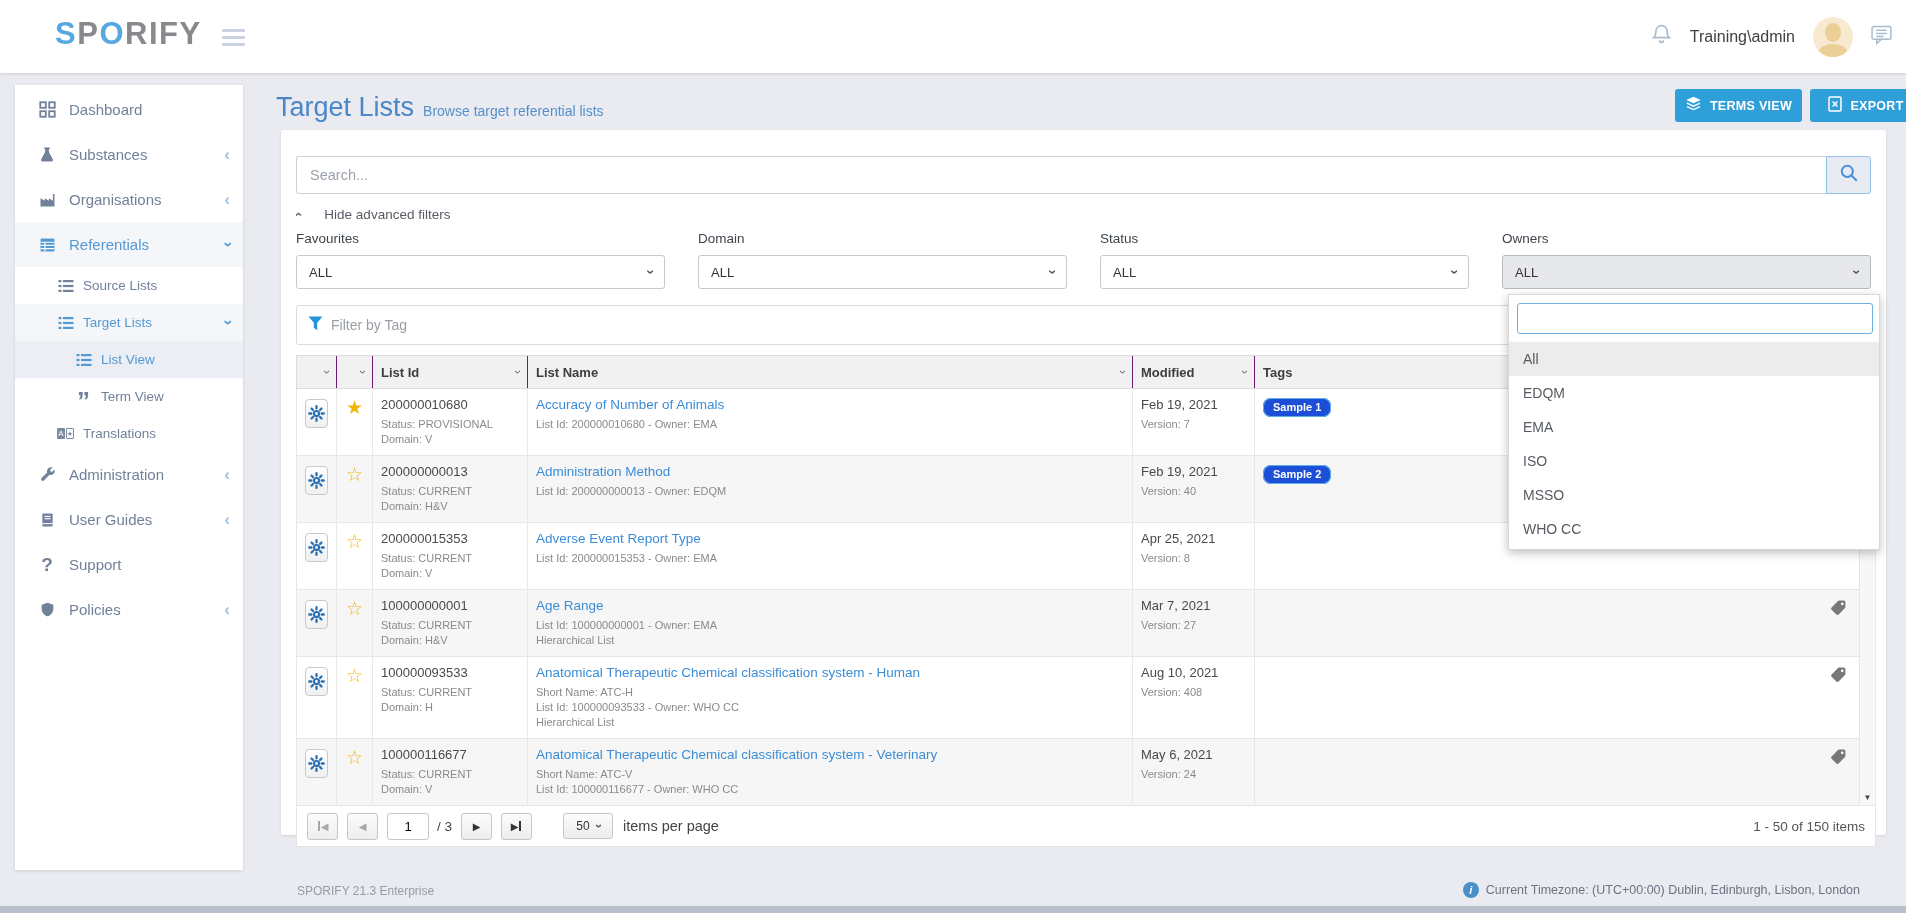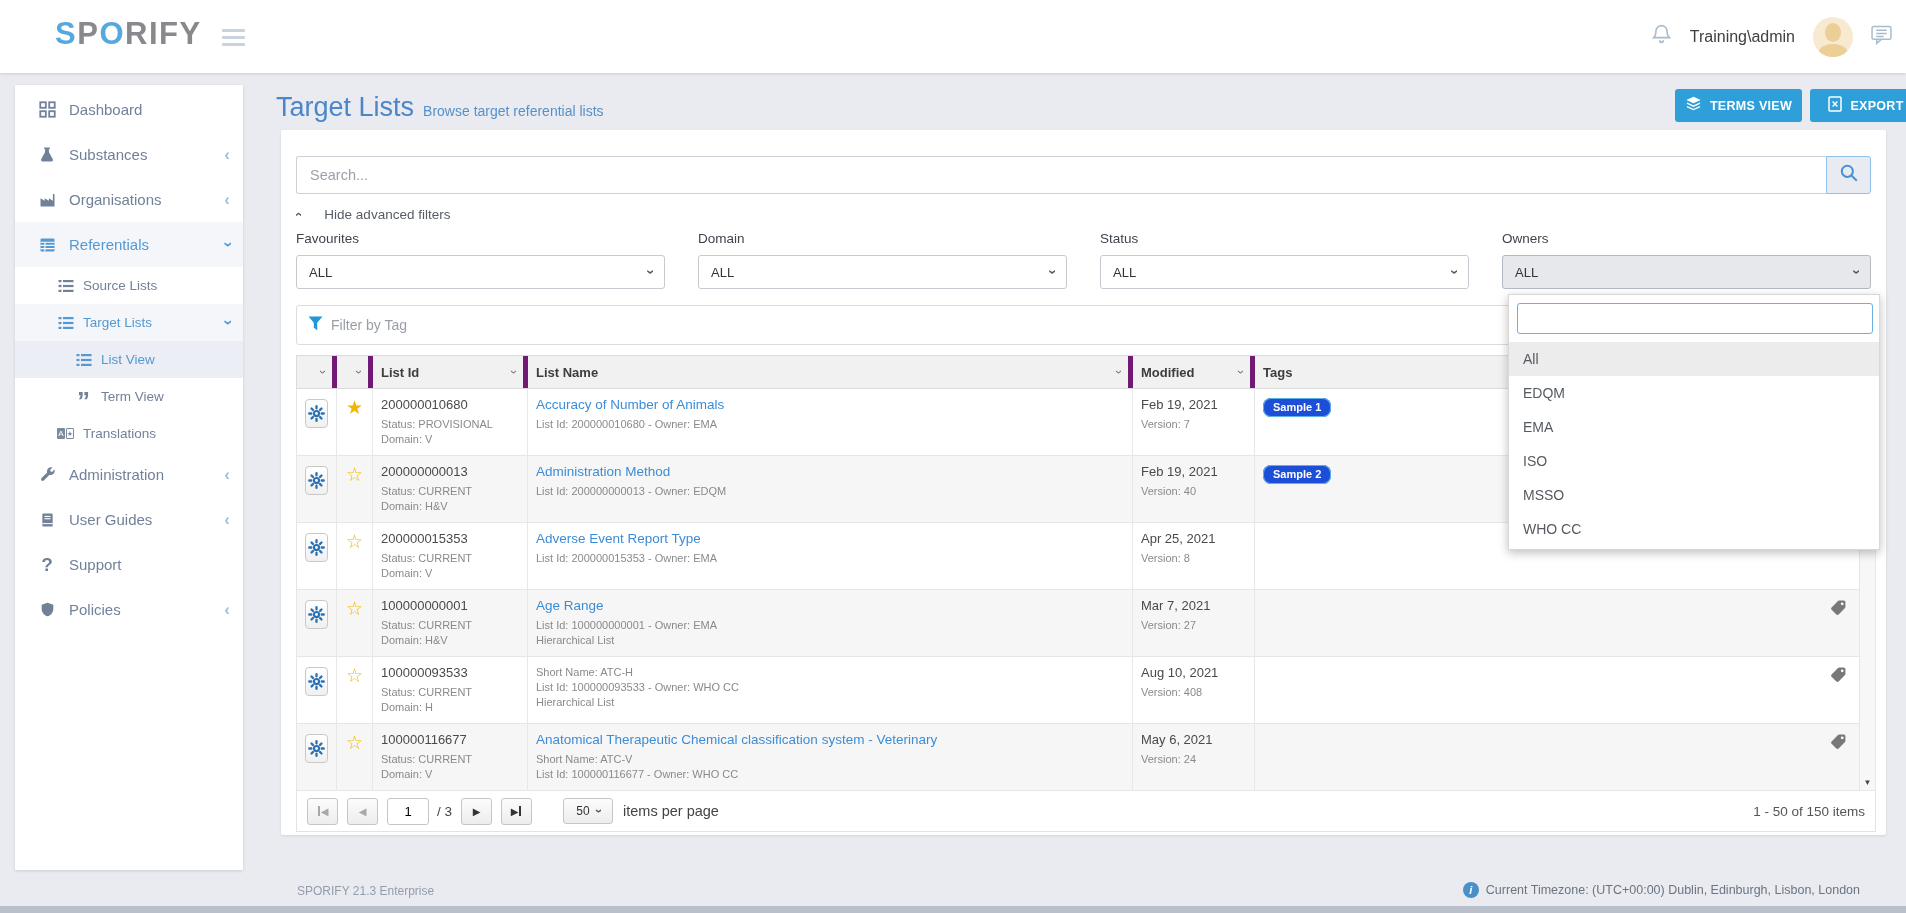--- a/index.html
+++ b/index.html
@@ -88,21 +88,21 @@
              outline:none;padding:0 8px;font-family:inherit;font-size:13px}
   .dd-option{height:34px;display:flex;align-items:center;padding:0 14px;font-size:14px;color:#565b61;cursor:pointer}
   .dd-option.selected{background:#ececec}
 
   
   .table-area{position:absolute;left:15px;top:225px;width:1580px}
   .table-wrap{display:flex}
   .grid{width:1564px}
   .thead{display:flex;height:34px;background:#f1f1f1;border:1px solid #dcdcdc}
   .th{display:flex;align-items:center;padding:0 8px;font-size:13px;font-weight:bold;color:#3d3d3d;
-      border-right:5px solid #701a75;cursor:pointer}
+      border-right:1px solid #701a75;cursor:pointer}
   .th:nth-child(1){width:40px;justify-content:center}
   .th:nth-child(2){width:36px;justify-content:center}
   .th:nth-child(3){width:155px}
   .th:nth-child(4){width:605px}
   .th:nth-child(5){width:122px}
   .th:nth-child(6){flex:1;border-right:none}
   .th .th-label{flex:0 1 auto}
   .th .spacer{flex:1}
   .sort-chv{font-size:12px;color:#6d6d6d;display:inline-block;transform:rotate(-90deg);font-weight:normal}
   .trow{display:flex;background:#fff;border:1px solid #e6e6e6;border-top:none}
@@ -585,20 +585,21 @@
         </svg>
       </button>
     </div>
     <div class="td c-star"><span class="star">☆</span></div>
     <div class="td c-id">
       <div class="id-num">100000093533</div>
       <div class="id-sub st">Status: CURRENT</div>
       <div class="id-sub dm">Domain: H</div>
     </div>
     <div class="td c-name">
+      <div class="name-link">Anatomical Therapeutic Chemical classification system - Human</div>
     <div class="id-sub">Short Name: ATC-H</div>
                 <div class="id-sub">List Id: 100000093533 - Owner: WHO CC</div>
                 <div class="id-sub">Hierarchical List</div>
               </div>
     <div class="td c-mod">
       <div class="mod-date">Aug 10, 2021</div>
       <div class="mod-ver">Version: 408</div>
     </div>
     <div class="td c-tags">
                 <span class="tag-ind"><svg width="17" height="17" viewBox="0 0 16 16" fill="#787878">

